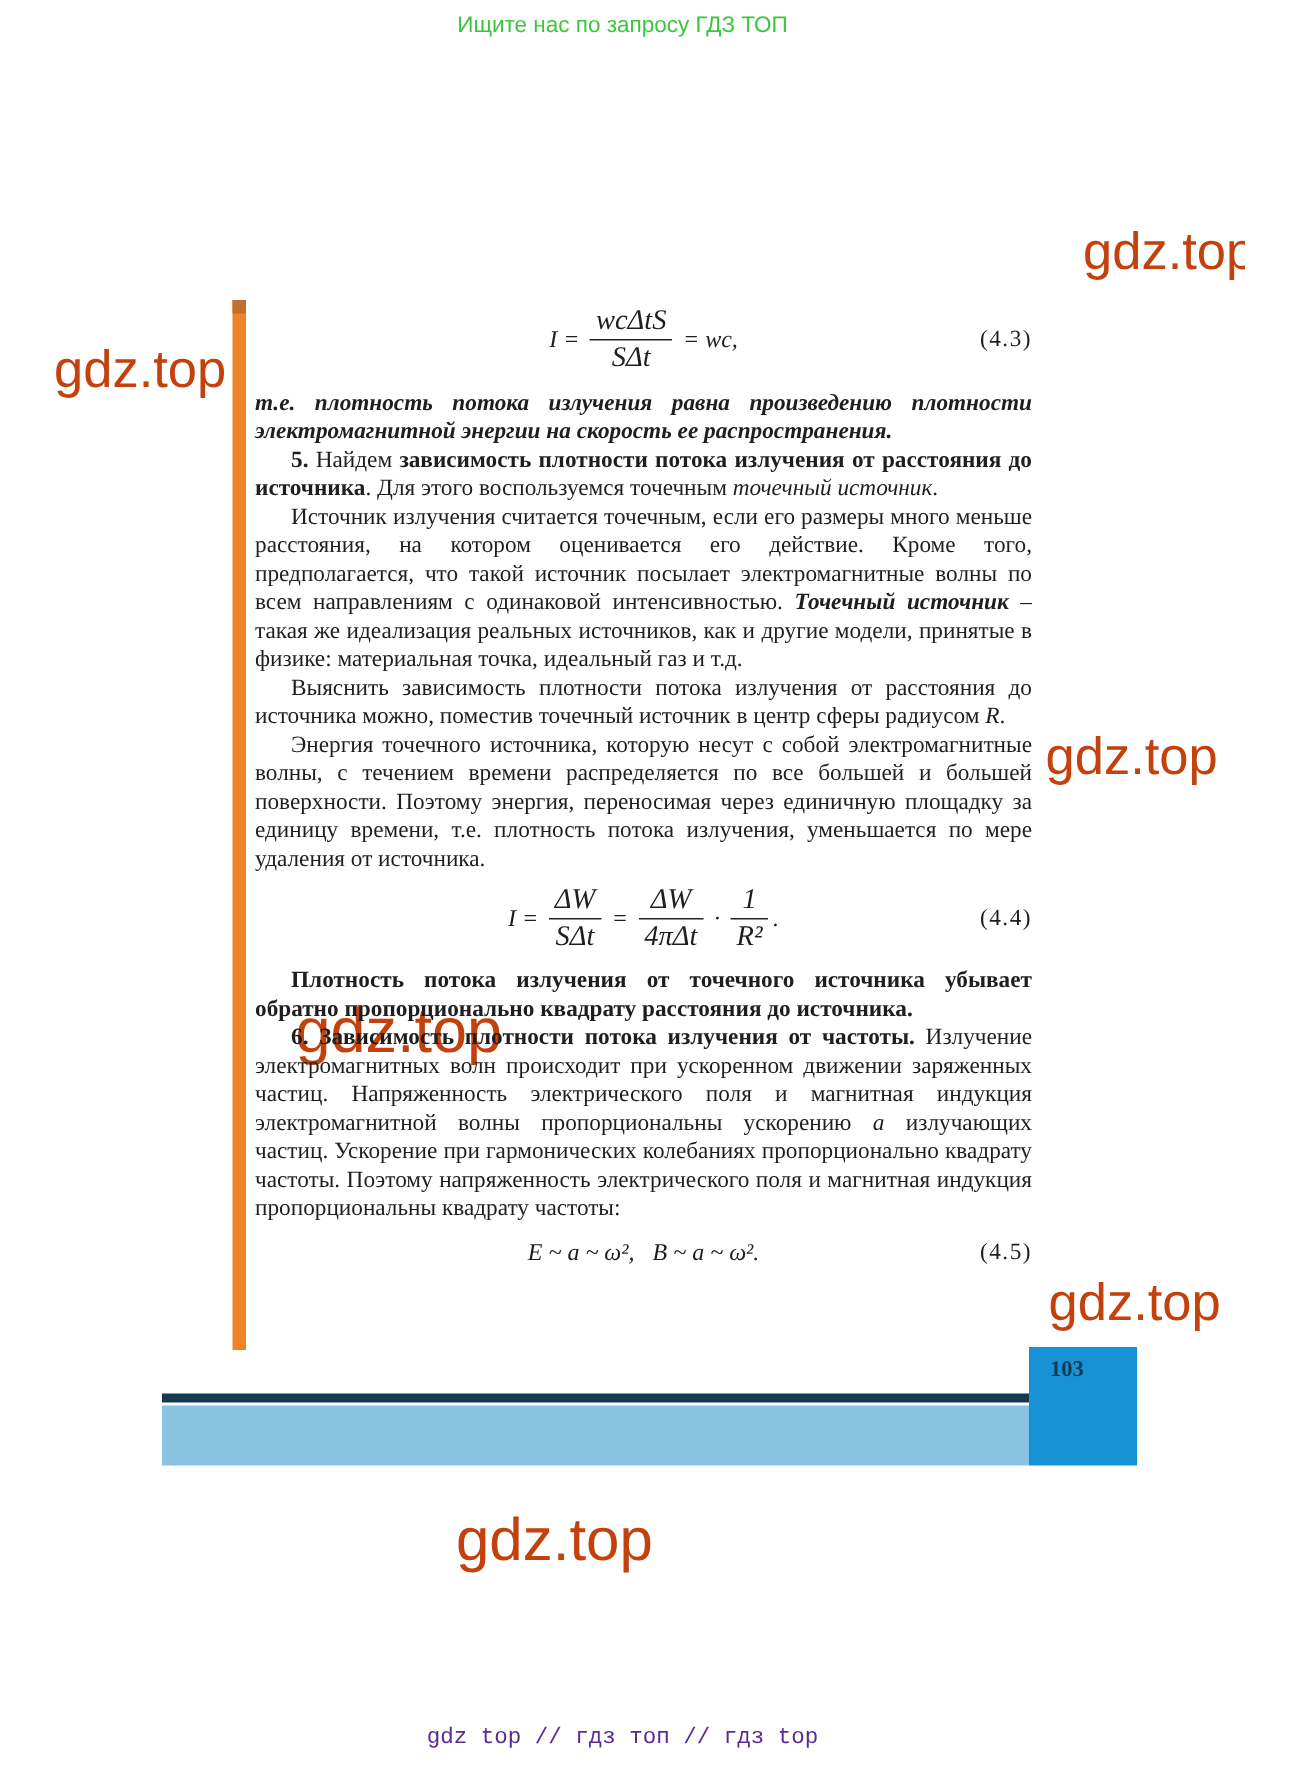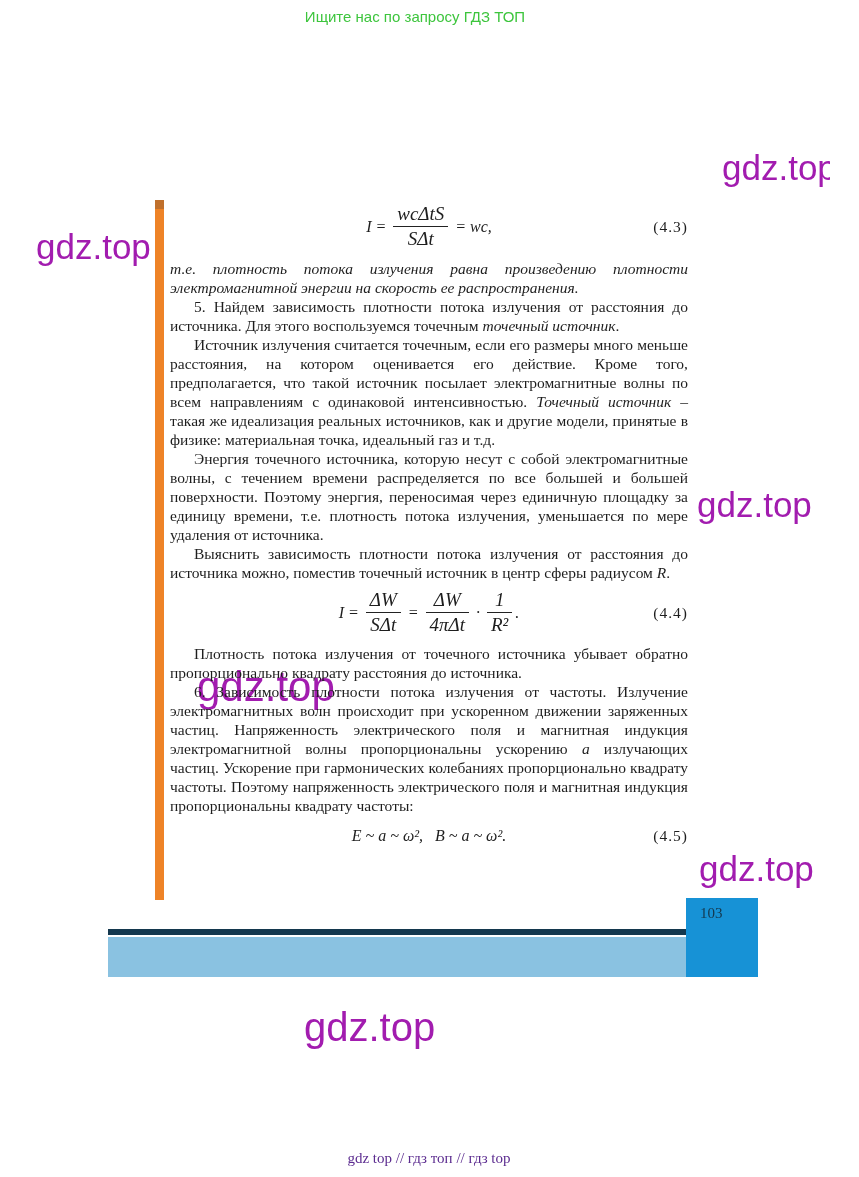--- a/index.html
+++ b/index.html
@@ -24,40 +24,40 @@
   .header-note{
     position:absolute;top:8px;left:0;width:100%;
     text-align:center;
     font-family:"Liberation Sans", sans-serif;
     font-size:15px;
     color:var(--header-green);
   }
   .watermark{
     position:absolute;
     font-family:"Liberation Sans", sans-serif;
-    color:#a21caf;
+    color:#c2410c;
     white-space:nowrap;
     line-height:1;
   }
   .orange-rule{
     position:absolute;left:155px;top:200px;width:9px;height:700px;
     background:var(--accent-orange);
   }
   .orange-rule-tip{
     position:absolute;left:0;top:0;width:100%;height:9px;
     background:var(--accent-orange-dark);
   }
   .text-column{
     position:absolute;left:170px;top:196px;width:518px;
     font-size:15.5px;line-height:19px;
     text-align:justify;
   }
   .text-column p{margin:0;}
   .text-column p.indent{text-indent:24px;}
-  .seg.b{font-weight:normal;}
+  .seg.b{font-weight:bold;}
   .seg.i{font-style:italic;}
   .formula-row{
     position:relative;
     display:flex;align-items:center;justify-content:center;
     margin:7px 0 9px 0;
     min-height:26px;
   }
   .formula-content{
     display:inline-flex;align-items:center;
     font-style:italic;
@@ -82,30 +82,29 @@
     position:absolute;left:108px;top:937px;width:578px;height:40px;
     background:var(--light-blue);
   }
   .page-number-box{
     position:absolute;left:686px;top:898px;width:72px;height:79px;
     background:var(--bright-blue);
     box-sizing:border-box;
     padding:6px 0 0 14px;
   }
   .page-number-box span{
-    font-weight:normal;font-size:15px;color:var(--navy);
+    font-weight:bold;font-size:15px;color:var(--navy);
   }
   .footer-note{
     position:absolute;top:1150px;left:0;width:100%;
     text-align:center;
-    font-family:Liberation Serif, serif;
+    font-family:Liberation Mono, monospace;
     font-size:15px;
     color:var(--footer-purple);
     cursor:pointer;
-    margin-left:14px;
   }
 </style>
 </head>
 <body>
 
 <div class="page">
 
   <div class="header-note">Ищите нас по запросу ГДЗ ТОП</div>
 
   <div id="watermark-layer">
@@ -131,22 +130,22 @@
             <span class="den">SΔt</span>
           </span>
           <span class="fpart"> = </span>
           <span class="fpart">wc,</span>
         </span>
         <span class="formula-number">(4.3)</span>
       </div>
       <p><span class="seg b i">т.е. плотность потока излучения равна произведению плотности электромагнитной энергии на скорость ее распространения.</span></p>
       <p class="indent"><span class="seg b">5. </span><span class="seg">Найдем </span><span class="seg b">зависимость плотности потока излучения от расстояния до источника</span><span class="seg">. Для этого воспользуемся точечным </span><span class="seg i">точечный источник</span><span class="seg">.</span></p>
       <p class="indent"><span class="seg">Источник излучения считается точечным, если его размеры много меньше расстояния, на котором оценивается его действие. Кроме того, предполагается, что такой источник посылает электромагнитные волны по всем направлениям с одинаковой интенсивностью. </span><span class="seg b i">Точечный источник</span><span class="seg"> – такая же идеализация реальных источников, как и другие модели, принятые в физике: материальная точка, идеальный газ и т.д.</span></p>
+      <p class="indent"><span class="seg">Выяснить зависимость плотности потока излучения от расстояния до источника можно, поместив точечный источник в центр сферы радиусом </span><span class="seg i">R</span><span class="seg">.</span></p>
       <p class="indent"><span class="seg">Энергия точечного источника, которую несут с собой электромагнитные волны, с течением времени распределяется по все большей и большей поверхности. Поэтому энергия, переносимая через единичную площадку за единицу времени, т.е. плотность потока излучения, уменьшается по мере удаления от источника.</span></p>
-      <p class="indent"><span class="seg">Выяснить зависимость плотности потока излучения от расстояния до источника можно, поместив точечный источник в центр сферы радиусом </span><span class="seg i">R</span><span class="seg">.</span></p>
       <div class="formula-row">
         <span class="formula-content">
           <span class="fpart">I</span>
           <span class="fpart"> = </span>
           <span class="frac">
             <span class="num">ΔW</span>
             <span class="den">SΔt</span>
           </span>
           <span class="fpart"> = </span>
           <span class="frac">

